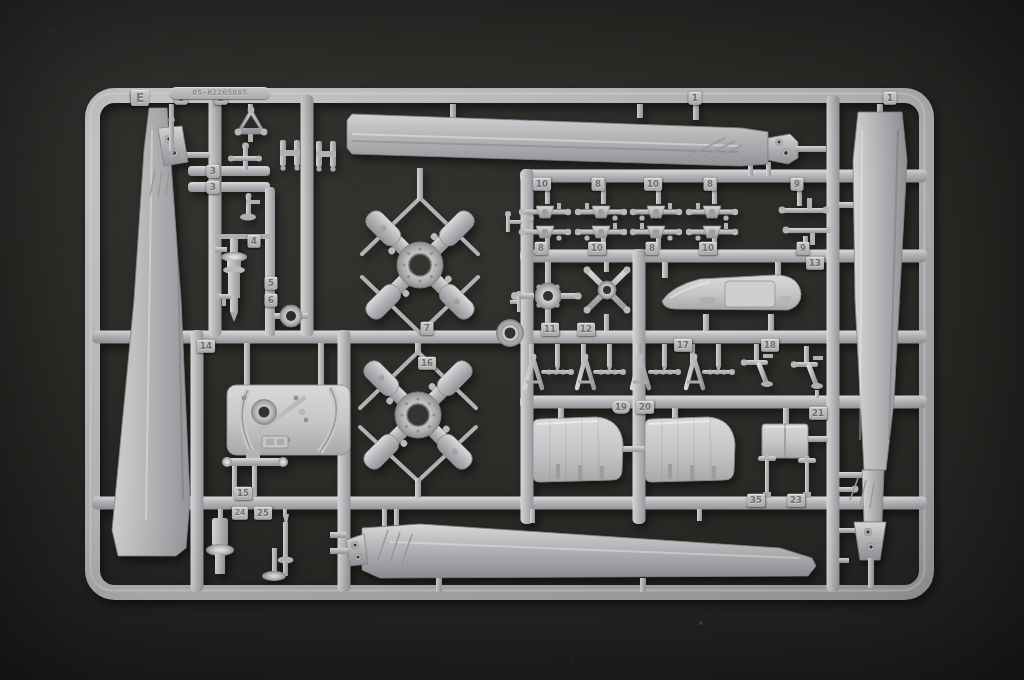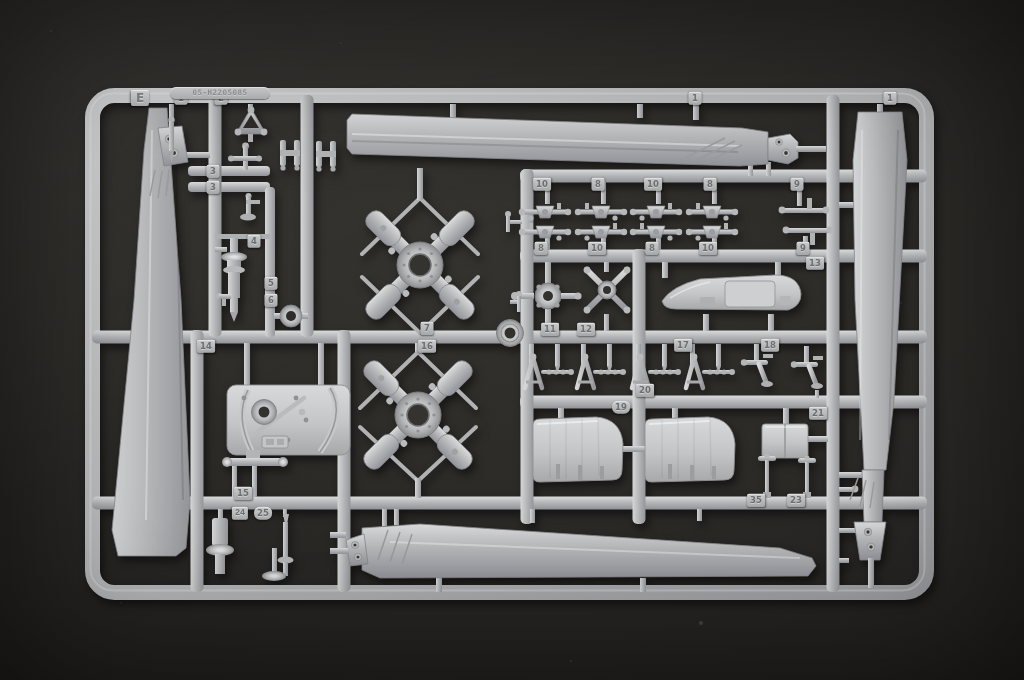--- a/index.html
+++ b/index.html
@@ -503,28 +503,28 @@
       <div class="tag" style="left: 797px; top: 184px;">9</div>
       <div class="tag" style="left: 541px; top: 248px;">8</div>
       <div class="tag" style="left: 597px; top: 248px;">10</div>
       <div class="tag" style="left: 652px; top: 248px;">8</div>
       <div class="tag" style="left: 708px; top: 248px;">10</div>
       <div class="tag" style="left: 803px; top: 248px;">9</div>
       <div class="tag" style="left: 815px; top: 263px;">13</div>
       <div class="tag" style="left: 550px; top: 329px;">11</div>
       <div class="tag" style="left: 586px; top: 329px;">12</div>
       <div class="tag" style="left: 427px; top: 328px;">7</div>
-      <div class="tag" style="left: 427px; top: 346px;">16</div>
+      <div class="tag" style="left: 427px; top: 363px;">16</div>
       <div class="tag" style="left: 206px; top: 346px;">14</div>
       <div class="tag" style="left: 683px; top: 345px; text-align: center;">17</div>
       <div class="tag" style="left: 770px; top: 345px;">18</div>
       <div class="tag" style="left: 621px; top: 407px; border-radius: 6px;">19</div>
-      <div class="tag" style="left: 645px; top: 390px;">20</div>
+      <div class="tag" style="left: 645px; top: 407px;">20</div>
       <div class="tag" style="left: 818px; top: 407px; margin-top: 6px;">21</div>
       <div class="tag" style="left: 756px; top: 500px;">35</div>
       <div class="tag" style="left: 796px; top: 500px;">23</div>
       <div class="tag" style="left: 243px; top: 493px; text-align: right;">15</div>
       <div class="tag" style="left: 240px; top: 513px; font-family: Liberation Mono, monospace;">24</div>
-      <div class="tag" style="left: 263px; top: 513px; border-radius: 6px;">25</div>
+      <div class="tag" style="left: 263px; top: 513px;">25</div>
     </div>
 
   <div class="vignette"></div>
 </div>
 
 </body></html>

